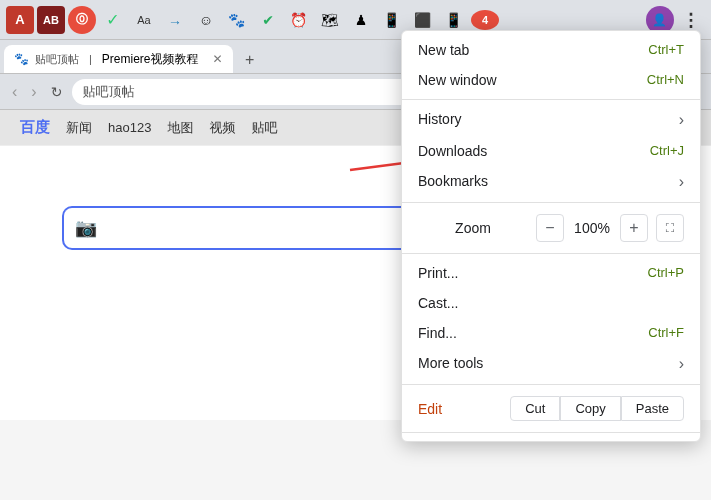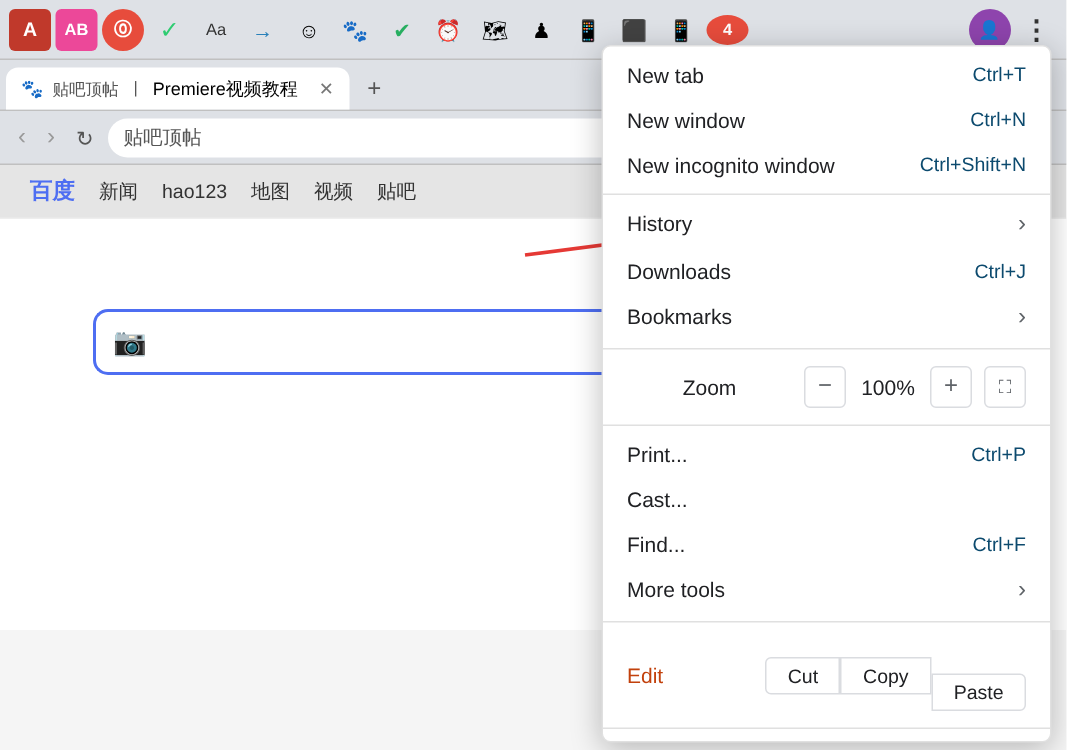--- a/index.html
+++ b/index.html
@@ -142,21 +142,21 @@
     }
     .menu-item {
       display: flex;
       align-items: flex-start;
       padding: 7px 16px;
       cursor: pointer;
       color: #202124;
       justify-content: space-between;
     }
     .menu-item .label { flex: 1; }
-    .menu-item .shortcut { color: #0c4a6e; font-size: 13px; }
+    .menu-item .shortcut { color: #4d7c0f; font-size: 13px; }
     .menu-item .arrow { color: #5f6368; font-size: 16px; }
     .menu-divider { height: 1px; background: #e0e0e0; margin: 4px 0; }
 
     
     .zoom-row {
       display: flex;
       align-items: center;
       padding: 7px 16px;
       gap: 8px;
       color: #202124;
@@ -205,21 +205,21 @@
     .edit-label { flex: 1; color: #c2410c; }
     .edit-btn {
       padding: 4px 14px;
       border: 1px solid #dadce0;
       background: white;
       cursor: pointer;
       font-size: 13px;
       color: #202124;
     }
     .edit-btn:first-of-type { border-radius: 4px 0 0 4px; }
-    .edit-btn:last-of-type { border-radius: 0 4px 4px 0; margin-top: 23px; }
+    .edit-btn:last-of-type { border-radius: 0 4px 4px 0; }
 
     
     .menu-item.highlighted {
       border: 2px solid #f44336;
       border-radius: 4px;
       margin: 2px 4px;
       padding: 7px 12px;
     }
 
     .app-icons-bar {
@@ -243,21 +243,21 @@
       background: transparent;
       border: none;
     }
   </style>
 </head>
 <body>
 
 <div class="app-icons-bar">
 
   <div class="app-icon-btn" style="background:#c0392b; color:white; border-radius:4px; font-weight:bold; font-size:13px;">A</div>
-  <div class="app-icon-btn" style="background:#ec4899; color:white; border-radius:4px; font-size:11px; font-weight:bold;">AB</div>
+  <div class="app-icon-btn" style="background:#7f1d1d; color:white; border-radius:4px; font-size:11px; font-weight:bold;">AB</div>
   <div class="app-icon-btn" style="background:#e74c3c; color:white; border-radius:50%; font-size:12px; font-weight:bold;">⓪</div>
   <div class="app-icon-btn" style="color:#2ecc71; font-size:16px;">✓</div>
   <div class="app-icon-btn" style="font-size:11px; color:#333;">Aa</div>
   <div class="app-icon-btn" style="color:#2980b9; font-size:14px;">→</div>
   <div class="app-icon-btn" style="font-size:14px;">☺</div>
   <div class="app-icon-btn" style="font-size:14px;">🐾</div>
   <div class="app-icon-btn" style="font-size:14px; color:#27ae60;">✔</div>
   <div class="app-icon-btn" style="font-size:14px;">⏰</div>
   <div class="app-icon-btn" style="font-size:14px;">🗺</div>
   <div class="app-icon-btn" style="font-size:14px;">♟</div>
@@ -322,24 +322,20 @@
 
 <div class="context-menu" id="ctx-menu">
 <div class="menu-item">
       <span class="label">New tab</span>
       <span class="shortcut">Ctrl+T</span>
     </div>
     <div class="menu-item">
       <span class="label">New window</span>
       <span class="shortcut">Ctrl+N</span>
     </div>
-    <div class="menu-item">
-      <span class="label">New incognito window</span>
-      <span class="shortcut">Ctrl+Shift+N</span>
-    </div>
     <div class="menu-divider"></div>
     <div class="menu-item">
       <span class="label">History</span>
       <span class="arrow">›</span>
     </div>
     <div class="menu-item">
       <span class="label">Downloads</span>
       <span class="shortcut">Ctrl+J</span>
     </div>
     <div class="menu-item">

